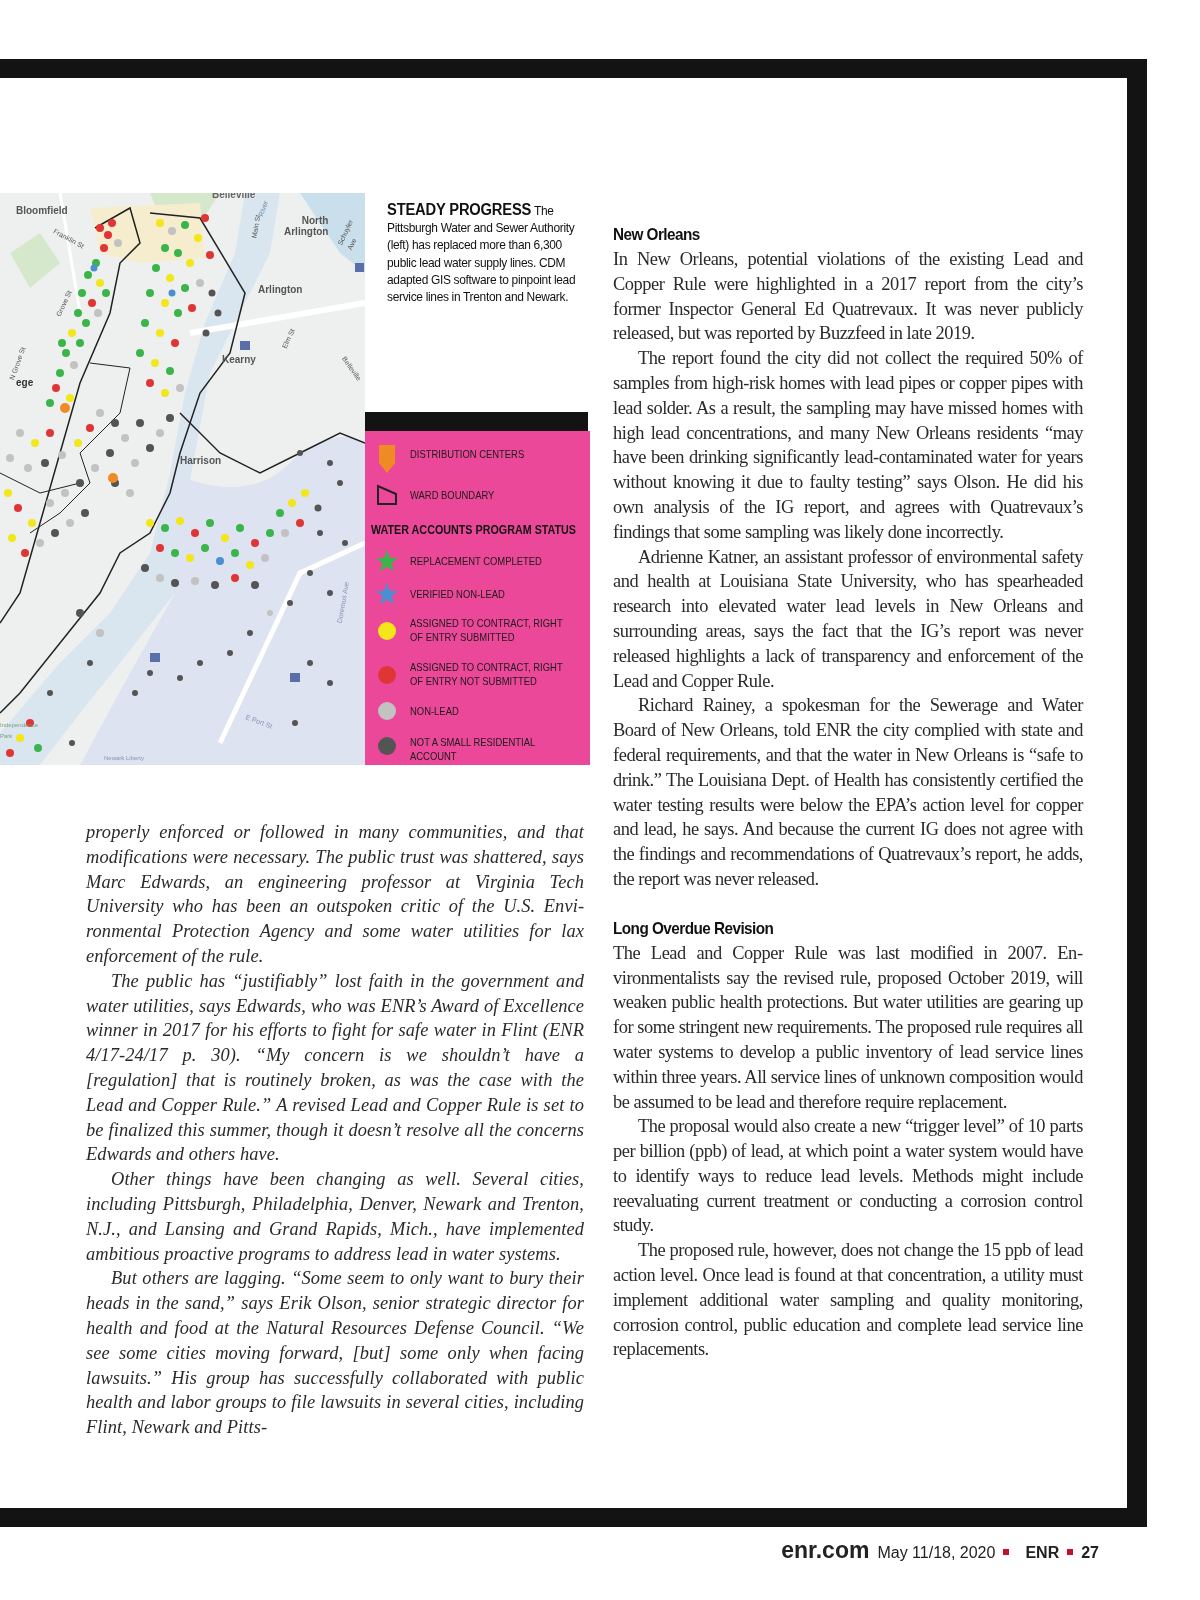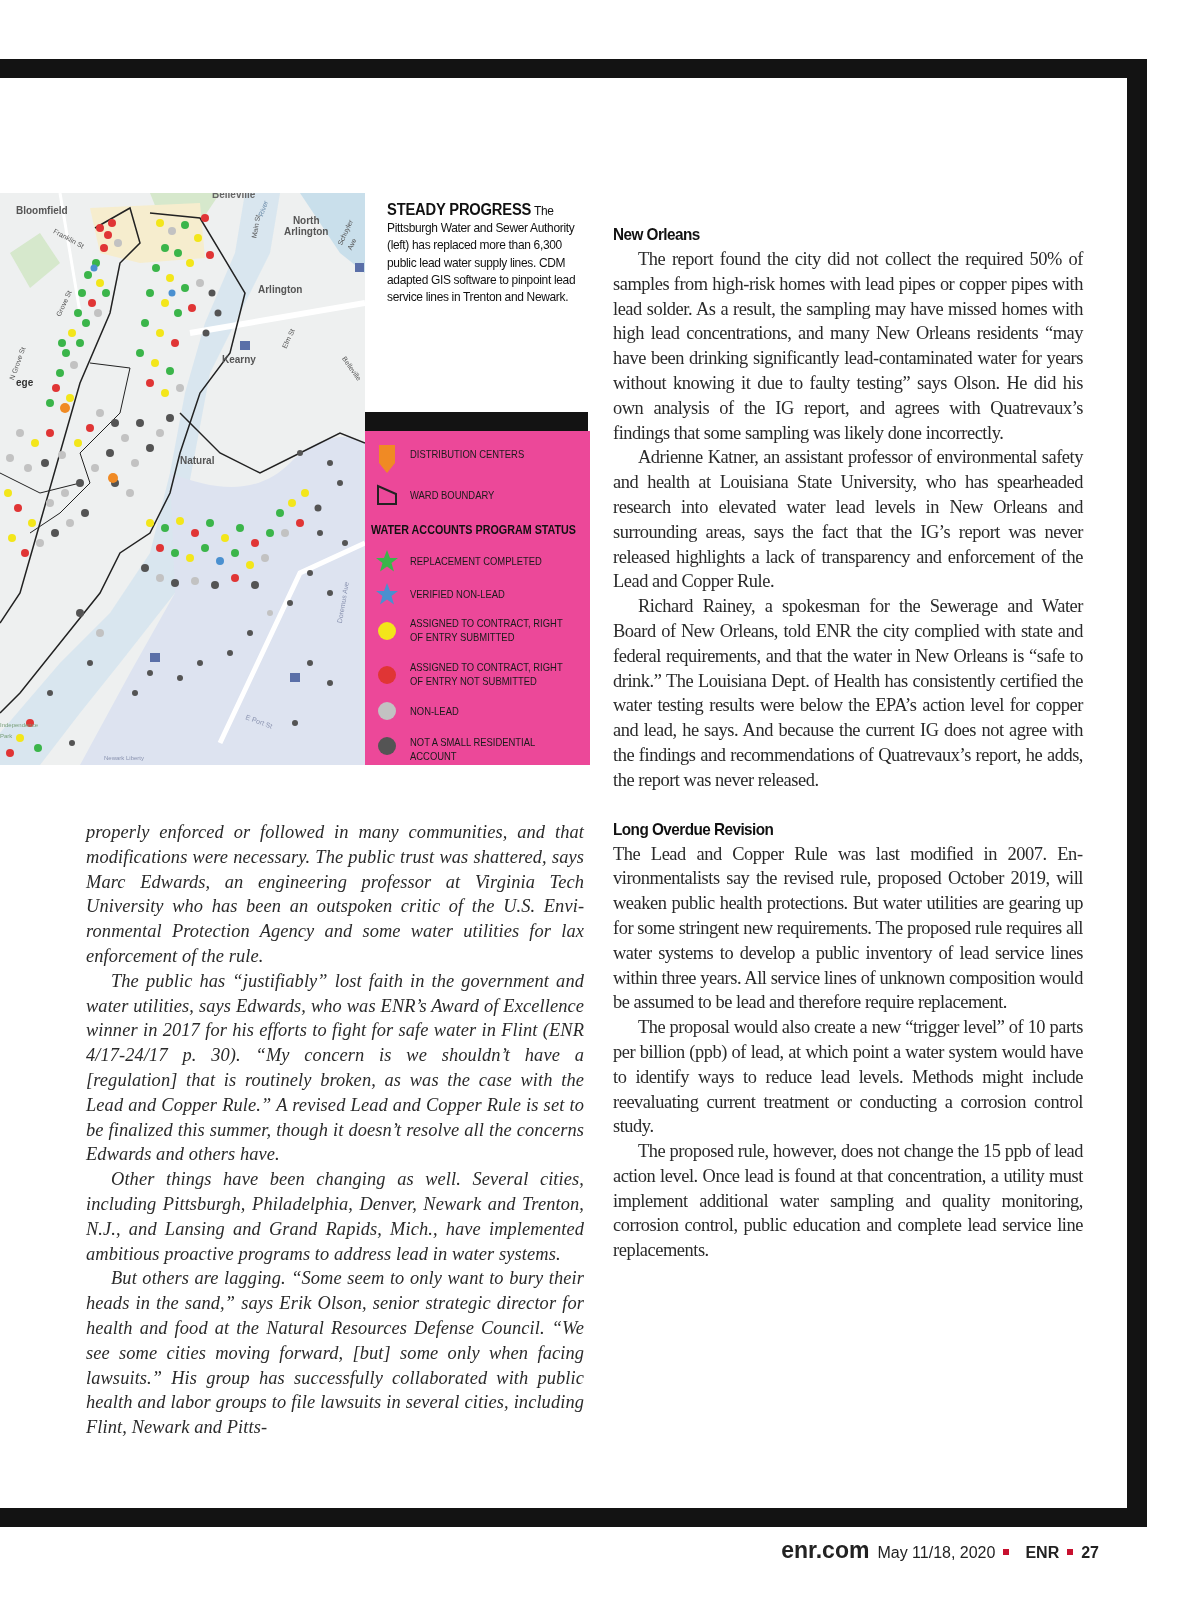--- a/index.html
+++ b/index.html
@@ -246,25 +246,25 @@
     </g>
 
     <rect x="240" y="148" width="10" height="9" fill="#5a6fa8"></rect>
     <rect x="355" y="70" width="9" height="9" fill="#5a6fa8"></rect>
     <rect x="290" y="480" width="10" height="9" fill="#5a6fa8"></rect>
     <rect x="150" y="460" width="10" height="9" fill="#5a6fa8"></rect>
   </svg>
 
   <span class="map-label" style="left:212px;top:-4px;color:#666;">Belleville</span>
   <span class="map-label" style="left:16px;top:12px;">Bloomfield</span>
-  <span class="map-label" style="left:284px;top:22px;text-align:center;white-space:pre-line;">North
+  <span class="map-label" style="left:284px;top:22px;text-align:right;white-space:pre-line;">North
 Arlington</span>
   <span class="map-label" style="left:258px;top:91px;">Arlington</span>
   <span class="map-label" style="left:222px;top:161px;">Kearny</span>
-  <span class="map-label" style="left:180px;top:262px;">Natural</span>
+  <span class="map-label" style="left:180px;top:262px;">Harrison</span>
   <span class="map-label" style="left:0px;top:184px;color:#333;margin-left:16px;">ege</span>
   <span class="map-label" style="left:52px;top:40px;font-size:7px;font-weight:normal;transform:rotate(28deg);">Franklin St</span>
   <span class="map-label" style="left:50px;top:105px;font-size:7px;font-weight:normal;transform:rotate(-65deg);">Grove St</span>
   <span class="map-label" style="left:0px;top:165px;font-size:7px;font-weight:normal;transform:rotate(-70deg);">N Grove St</span>
   <span class="map-label" style="left:244px;top:28px;font-size:7px;font-weight:normal;transform:rotate(-80deg);">Main St</span>
   <span class="map-label" style="left:336px;top:30px;font-size:7px;font-weight:normal;transform:rotate(-65deg);">Schuyler Ave</span>
   <span class="map-label" style="left:278px;top:140px;font-size:7px;font-weight:normal;transform:rotate(-65deg);">Elm St</span>
   <span class="map-label" style="left:338px;top:170px;font-size:7px;font-weight:normal;transform:rotate(55deg);">Belleville</span>
   <span class="map-label" style="left:255px;top:10px;font-size:7px;font-weight:normal;transform:rotate(-70deg);color:#6a8aa8;">River</span>
   <span class="map-label" style="left:322px;top:404px;font-size:7px;font-weight:normal;transform:rotate(-80deg);color:#8a93b0;">Doremus Ave</span>
@@ -346,20 +346,21 @@
 
 <div class="col col-left">
   <p>properly enforced or followed in many communities, and that modifications were necessary. The public trust was shattered, says Marc Edwards, an engineering professor at Virginia Tech University who has been an outspoken critic of the U.S. Envi­ronmental Protection Agency and some water utilities for lax enforcement of the rule.</p>
   <p class="indent">The public has “justifiably” lost faith in the government and water utilities, says Edwards, who was ENR’s Award of Excel­lence winner in 2017 for his efforts to fight for safe water in Flint (ENR 4/17-24/17 p. 30). “My concern is we shouldn’t have a [regulation] that is routinely broken, as was the case with the Lead and Copper Rule.” A revised Lead and Copper Rule is set to be finalized this summer, though it doesn’t resolve all the concerns Edwards and others have.</p>
   <p class="indent">Other things have been changing as well. Several cities, including Pittsburgh, Philadelphia, Denver, Newark and Trenton, N.J., and Lansing and Grand Rapids, Mich., have implemented ambitious proactive programs to address lead in water systems.</p>
   <p class="indent">But others are lagging. “Some seem to only want to bury their heads in the sand,” says Erik Olson, senior strategic director for health and food at the Natural Resources De­fense Council. “We see some cities moving forward, [but] some only when facing lawsuits.” His group has successfully collaborated with public health and labor groups to file law­suits in several cities, including Flint, Newark and Pitts-</p>
 </div>
 
 <div class="col col-right">
   <div class="subhead">New Orleans</div>
+  <p>In New Orleans, potential violations of the existing Lead and Copper Rule were highlighted in a 2017 report from the city’s former Inspector General Ed Quatrevaux. It was never pub­licly released, but was reported by Buzzfeed in late 2019.</p>
   <p class="indent">The report found the city did not collect the required 50% of samples from high-risk homes with lead pipes or copper pipes with lead solder. As a result, the sampling may have missed homes with high lead concentrations, and many New Orleans residents “may have been drinking significantly lead-contaminated water for years without knowing it due to faulty testing” says Olson. He did his own analysis of the IG report, and agrees with Quatrevaux’s findings that some sampling was likely done incorrectly.</p>
   <p class="indent">Adrienne Katner, an assistant professor of environmental safety and health at Louisiana State University, who has spear­headed research into elevated water lead levels in New Orleans and surrounding areas, says the fact that the IG’s report was never released highlights a lack of transparency and enforce­ment of the Lead and Copper Rule.</p>
   <p class="indent">Richard Rainey, a spokesman for the Sewerage and Water Board of New Orleans, told ENR the city complied with state and federal requirements, and that the water in New Orleans is “safe to drink.” The Louisiana Dept. of Health has consis­tently certified the water testing results were below the EPA’s action level for copper and lead, he says. And because the cur­rent IG does not agree with the findings and recommendations of Quatrevaux’s report, he adds, the report was never released.</p>
   <div class="subhead">Long Overdue Revision</div>
   <p>The Lead and Copper Rule was last modified in 2007. En­vironmentalists say the revised rule, proposed October 2019, will weaken public health protections. But water utilities are gearing up for some stringent new requirements. The pro­posed rule requires all water systems to develop a public inventory of lead service lines within three years. All service lines of unknown composition would be assumed to be lead and therefore require replacement.</p>
   <p class="indent">The proposal would also create a new “trigger level” of 10 parts per billion (ppb) of lead, at which point a water system would have to identify ways to reduce lead levels. Methods might include reevaluating current treatment or conducting a corrosion control study.</p>
   <p class="indent">The proposed rule, however, does not change the 15 ppb of lead action level. Once lead is found at that concentration, a utility must implement additional water sampling and quality monitoring, corrosion control, public education and complete lead service line replacements.</p>
 </div>
 
 <div class="footer">

